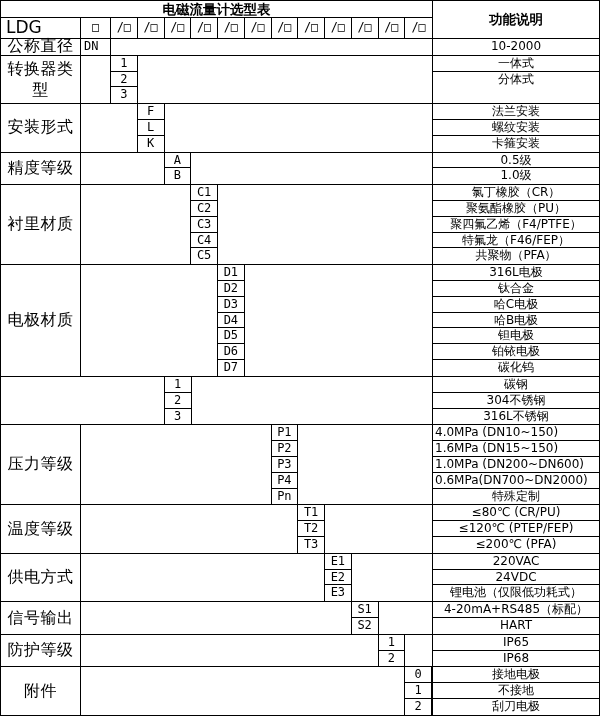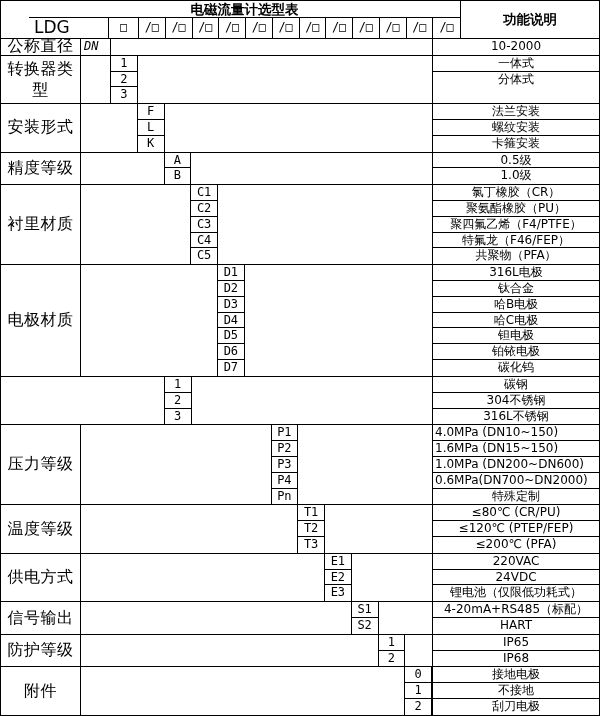--- a/index.html
+++ b/index.html
@@ -6,21 +6,21 @@
   html,body { background:#ffffff; }
   :root { --rh:15.81px; --ink:#000000; }
   .table {
     width:600px; height:716px;
     border:1px solid var(--ink);
     background:#fff; color:var(--ink);
     font-family:"DejaVu Sans","Liberation Sans",sans-serif;
     overflow:hidden;
   }
   
-  .top { display:flex; height:37px;padding-left:28px; }
+  .top { display:flex; height:37px; }
   .top-left { width:431px; display:flex; flex-direction:column; }
   .t-title {
     height:17px; border-bottom:1px solid var(--ink);
     text-align:center; font-weight:700; font-size:13.5px; line-height:16px;
   }
   .t-ldg { height:20px; display:flex; }
   .ldg-label { width:80px; border-right:1px solid var(--ink); font-size:17px; line-height:19px; padding-left:5px; }
   .hbox {
     width:26.75px; border-right:1px solid var(--ink);
     text-align:center; font-size:12px; line-height:19px;
@@ -41,21 +41,21 @@
     font-size:16px; letter-spacing:0.5px; text-align:center;
   }
   .g-lspace { border-right:1px solid var(--ink); }
   .g-codes { width:26.75px; border-right:1px solid var(--ink); display:flex; flex-direction:column; }
   .g-codes.w30 { width:30px; }
   .code {
     height:var(--rh); border-bottom:1px solid var(--ink);
     text-align:center; font-size:12px; line-height:14.5px;
     font-family:"DejaVu Sans Mono","DejaVu Sans",monospace;
   }
-  .code.dn { text-align:left; padding-left:3px;font-style:italic; }
+  .code.dn { text-align:left; padding-left:3px; }
   .g-codes .code:last-child { border-bottom:none; }
   .g-rspace { flex:1; }
   .g-func { width:167px; border-left:1px solid var(--ink); display:flex; flex-direction:column; }
   .frow {
     height:var(--rh); border-bottom:1px solid var(--ink);
     text-align:center; font-size:12px; line-height:14.5px;
     white-space:nowrap; overflow:hidden;
   }
   .g-func .frow:last-child { border-bottom:none; }
   .frow.al { text-align:left; padding-left:2px; }
@@ -173,22 +173,22 @@
       <div class="code">D3</div>
       <div class="code">D4</div>
       <div class="code">D5</div>
       <div class="code">D6</div>
       <div class="code">D7</div>
     </div>
     <div class="g-rspace"></div>
     <div class="g-func">
       <div class="frow">316L电极</div>
       <div class="frow">钛合金</div>
+      <div class="frow">哈C电极</div>
       <div class="frow">哈B电极</div>
-      <div class="frow">哈C电极</div>
       <div class="frow">钽电极</div>
       <div class="frow">铂铱电极</div>
       <div class="frow">碳化钨</div>
     </div>
   </div>
 
   <div class="band" style="height:calc(var(--rh)*3 + 1px)">
     <div class="g-lspace" style="width:163.75px"></div>
     <div class="g-codes">
       <div class="code">1</div>

